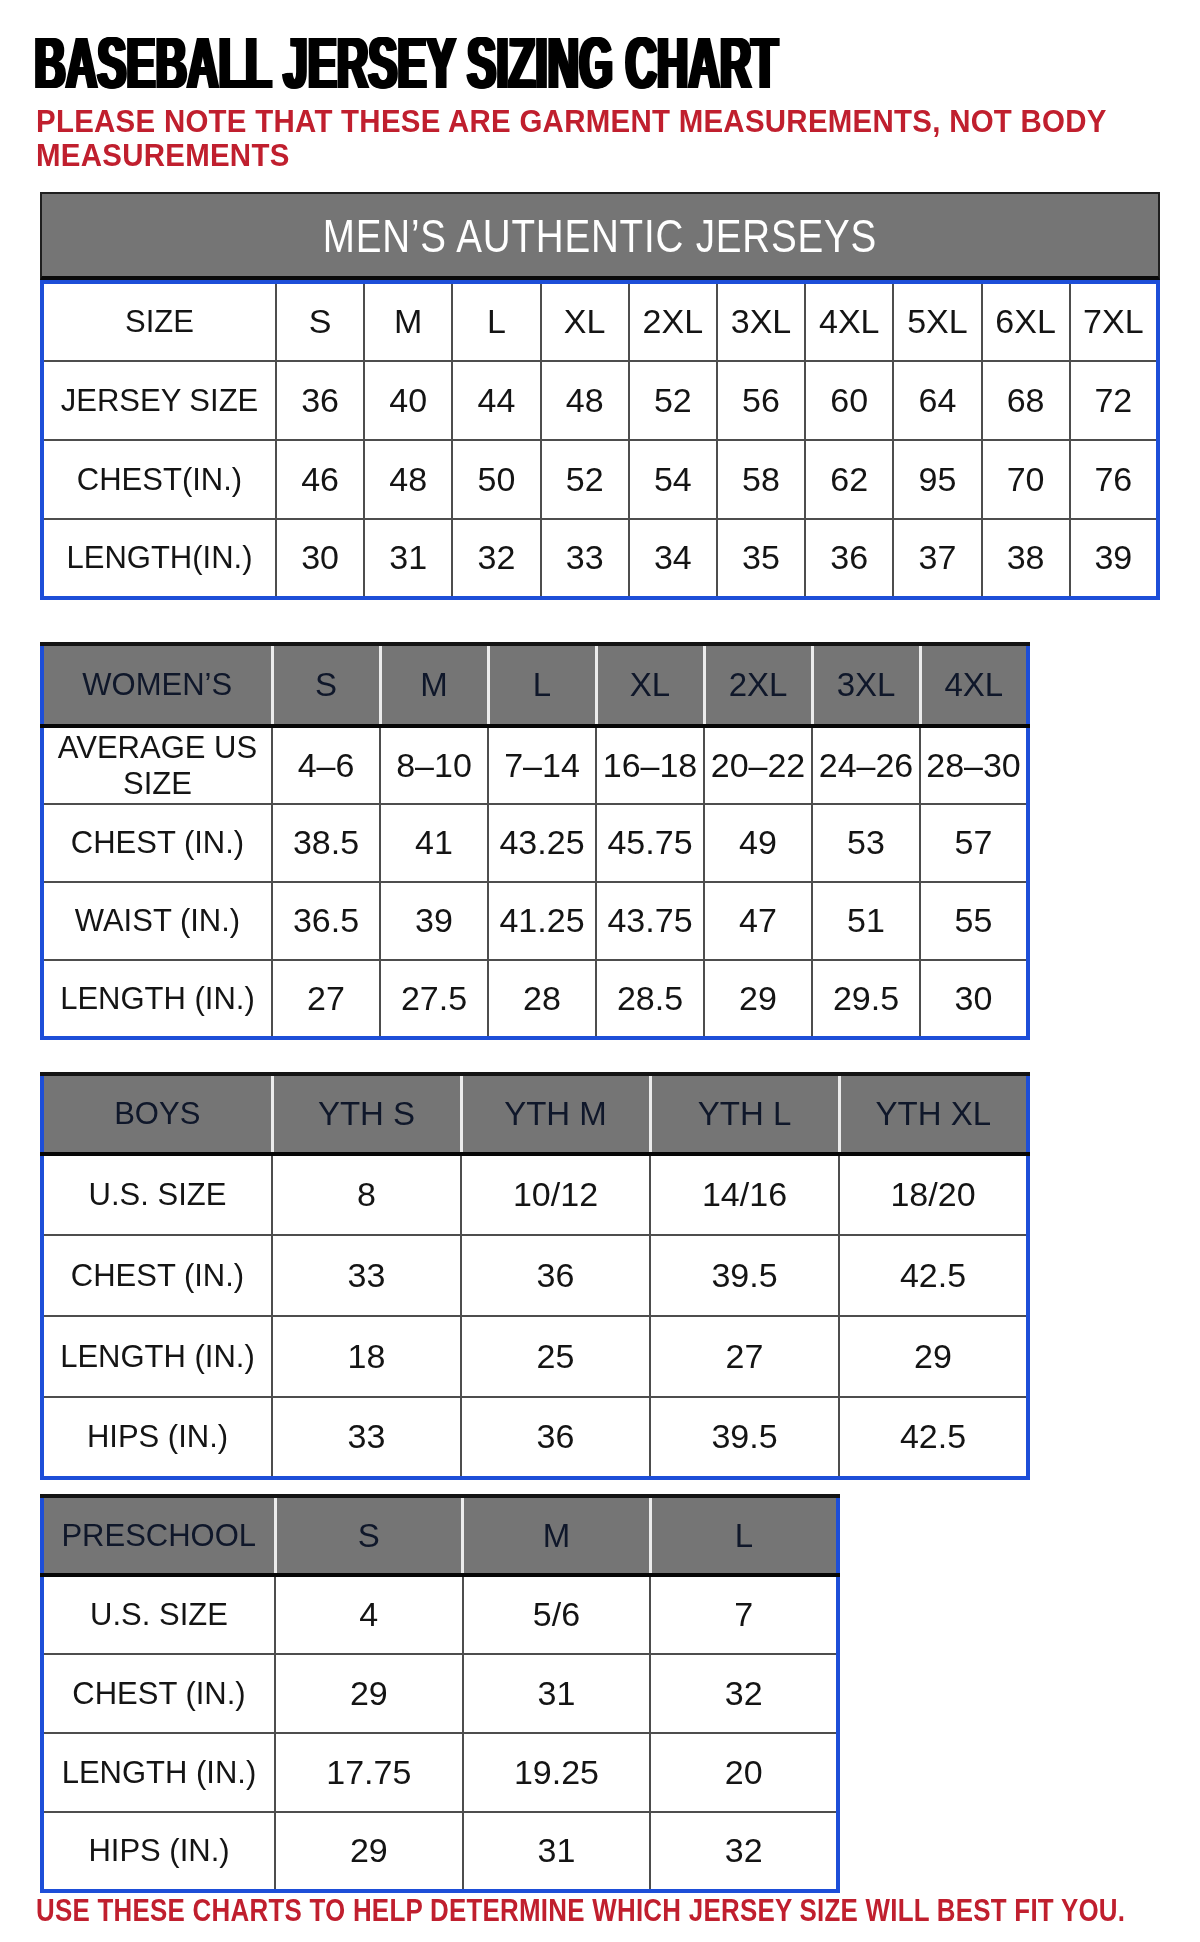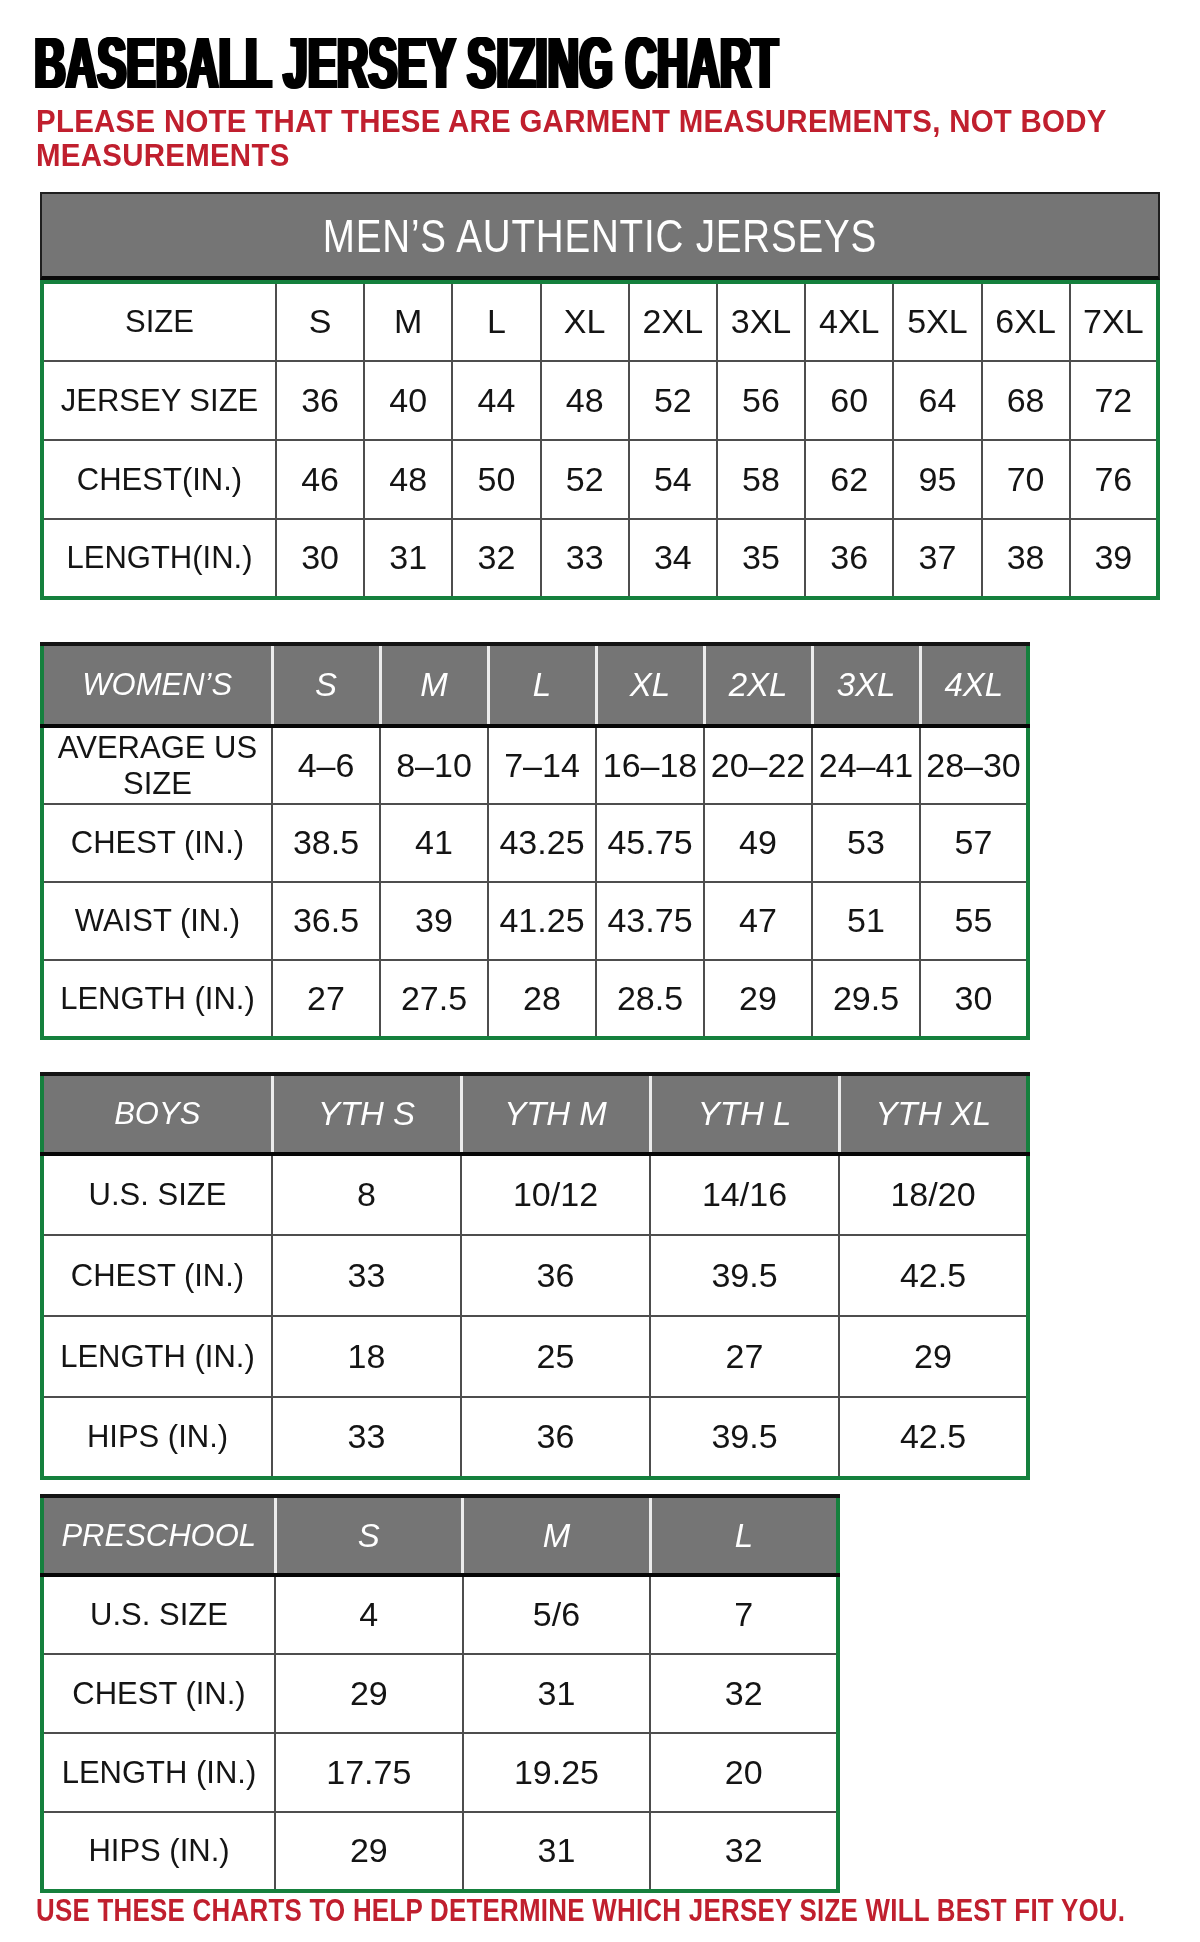--- a/index.html
+++ b/index.html
@@ -36,32 +36,32 @@
     display: flex; align-items: center; justify-content: center; text-align: right;
   }
   .banner-sq {
     display: inline-block; color: #ffffff; font-size: 47px; letter-spacing: 1px;
     white-space: nowrap; transform: scaleX(0.82);
   }
 
   
   table.tbl {
     position: absolute; border-collapse: collapse; table-layout: fixed;
-    background: #ffffff; border: 4px solid #15803d;
+    background: #ffffff; border: 4px solid #1d4ed8;
   }
   .tbl td {
     border: 2px solid #4d4d4d; text-align: center; vertical-align: middle;
     font-size: 34px; color: #141414; padding: 0 4px; line-height: 1.15;
     overflow: hidden;
   }
   .tbl td.lbl { font-size: 31px; }
   .tbl tr.gray td {
-    background: #757575; color: #ffffff; font-size: 33px;
+    background: #757575; color: #0f172a; font-size: 33px;
     border-left: 3px solid #ececec; border-right: 3px solid #ececec;
-    border-top: 4px solid #141414; border-bottom: 4px solid #060606; font-style: italic;
+    border-top: 4px solid #141414; border-bottom: 4px solid #060606;
   }
   .tbl tr.gray td.lbl { font-size: 31px; }
 
   .mens      { left: 40px; top: 280px;  width: 1120px; }
   .mens tr   { height: 79px; }
   .womens    { left: 40px; top: 642px;  width: 990px; }
   .womens tr { height: 78px; }
   .womens tr.gray { height: 82px; }
   .boys      { left: 40px; top: 1072px; width: 990px; }
   .boys tr   { height: 81px; }
@@ -168,21 +168,21 @@
         <td>3XL</td>
         <td>4XL</td>
       </tr>
       <tr>
         <td class="lbl">AVERAGE US SIZE</td>
         <td>4–6</td>
         <td>8–10</td>
         <td>7–14</td>
         <td>16–18</td>
         <td>20–22</td>
-        <td>24–41</td>
+        <td>24–26</td>
         <td>28–30</td>
       </tr>
       <tr>
         <td class="lbl">CHEST (IN.)</td>
         <td>38.5</td>
         <td>41</td>
         <td>43.25</td>
         <td>45.75</td>
         <td>49</td>
         <td>53</td>

